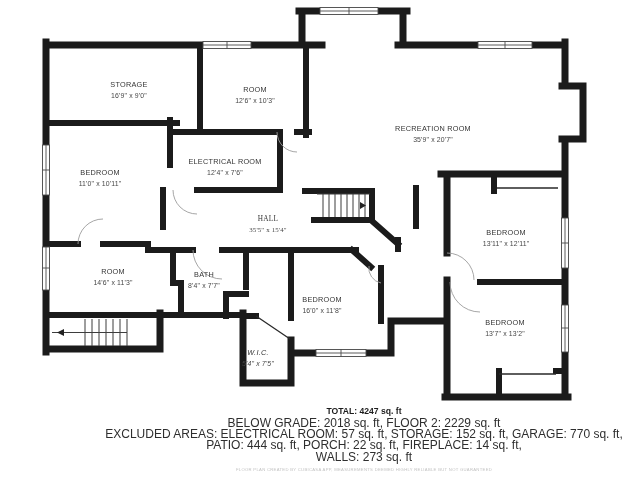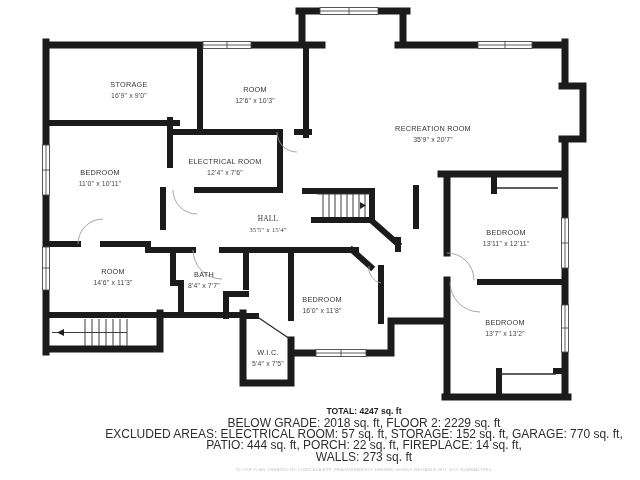--- a/index.html
+++ b/index.html
@@ -187,21 +187,21 @@
     <span class="room-dims">14'6" x 11'3"</span>
   </div>
   <div class="room-label" style="left:204px; top:280px;text-align:center;">
     <span class="room-name">BATH</span>
     <span class="room-dims">8'4" x 7'7"</span>
   </div>
   <div class="room-label" style="left:322px; top:305px;">
     <span class="room-name">BEDROOM</span>
     <span class="room-dims">16'0" x 11'8"</span>
   </div>
-  <div class="room-label" style="left:268px; top:358px;">
+  <div class="room-label" style="left:258px; top:358px;font-style:italic;">
     <span class="room-name">W.I.C.</span>
     <span class="room-dims">5'4" x 7'5"</span>
   </div>
   <div class="room-label" style="left:506px; top:238px;">
     <span class="room-name">BEDROOM</span>
     <span class="room-dims">13'11" x 12'11"</span>
   </div>
   <div class="room-label" style="left:505px; top:328px;">
     <span class="room-name">BEDROOM</span>
     <span class="room-dims">13'7" x 13'2"</span>

